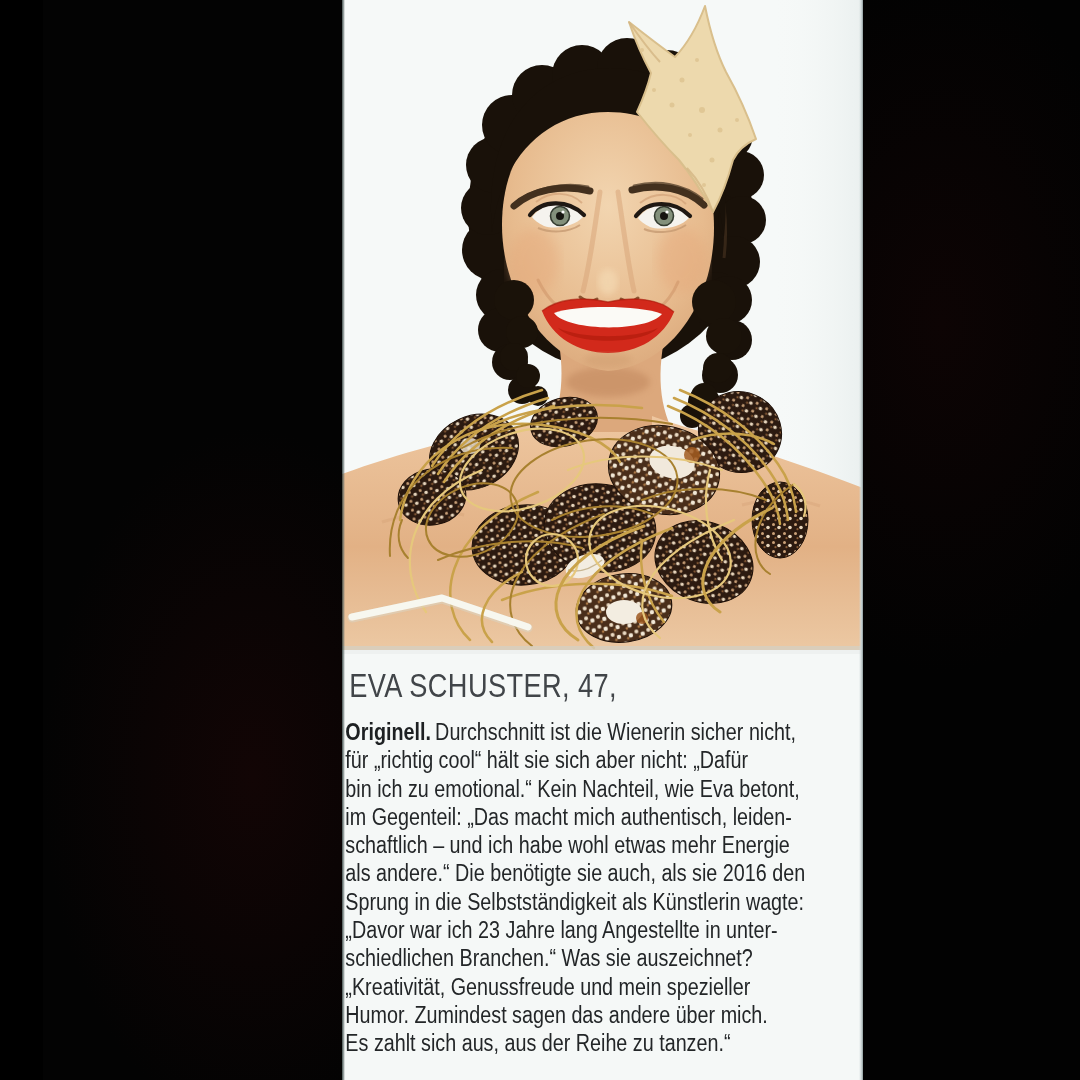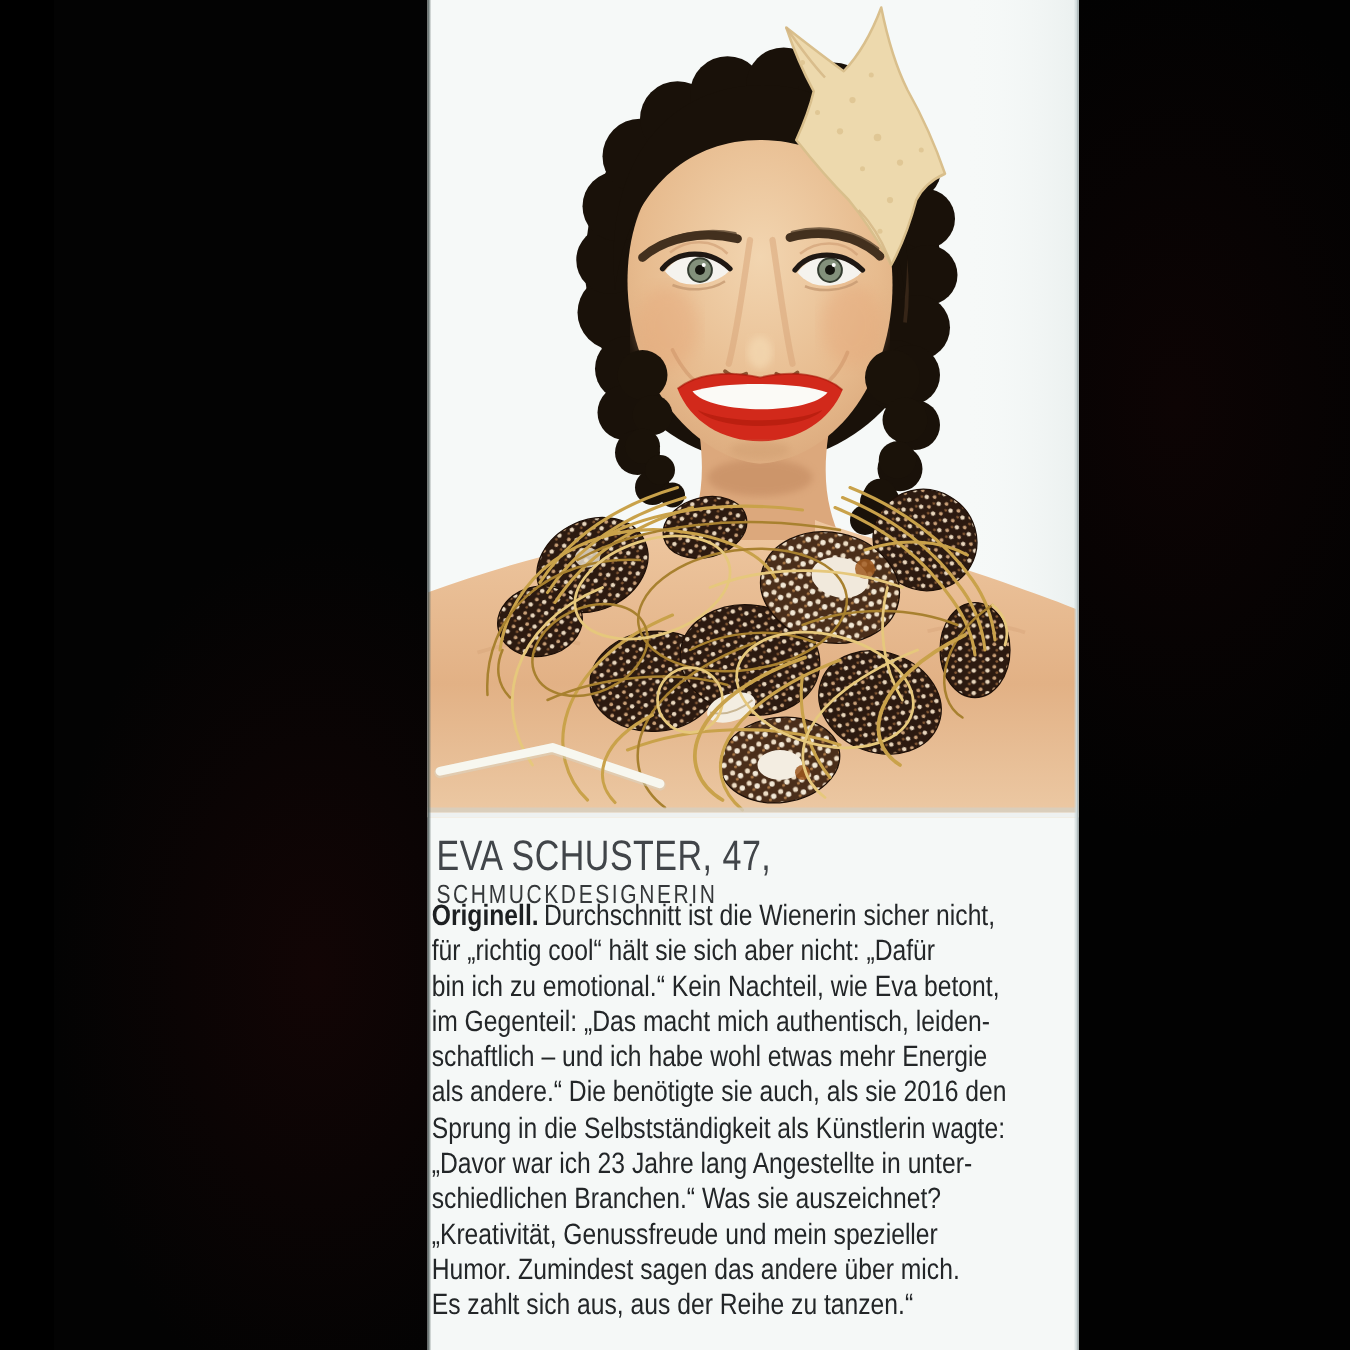--- a/index.html
+++ b/index.html
@@ -294,25 +294,20 @@
 
       <rect x="0" y="646" width="521" height="4" fill="#d6cfc2" opacity="0.8"></rect>
       <rect x="0" y="650" width="521" height="4" fill="#eef1f0"></rect>
     </svg>
 
     <div class="text-block" style="top:666px;">
       <div class="cond">
         <h1 class="name">EVA SCHUSTER, 47,</h1>
       </div>
     </div>
-    <div class="text-block" style="top:704px;">
-      <div class="cond">
-        <p class="role">SCHMUCKDESIGNERIN</p>
-      </div>
-    </div>
 
     <div class="text-block" style="top:718px;">
       <div class="cond88 article">
         <div class="line"><b>Originell.</b><span>Durchschnitt ist die Wienerin sicher nicht,</span></div>
         <div class="line">für  „richtig cool“ hält sie sich aber nicht: „Dafür</div>
         <div class="line">bin ich zu emotional.“ Kein Nachteil, wie Eva betont,</div>
         <div class="line">im Gegenteil: „Das macht mich authentisch, leiden-</div>
         <div class="line">schaftlich – und ich habe wohl etwas mehr Energie</div>
         <div class="line">als andere.“ Die benötigte sie auch, als sie 2016 den</div>
         <div class="line">Sprung in die Selbstständigkeit als Künstlerin wagte:</div>

